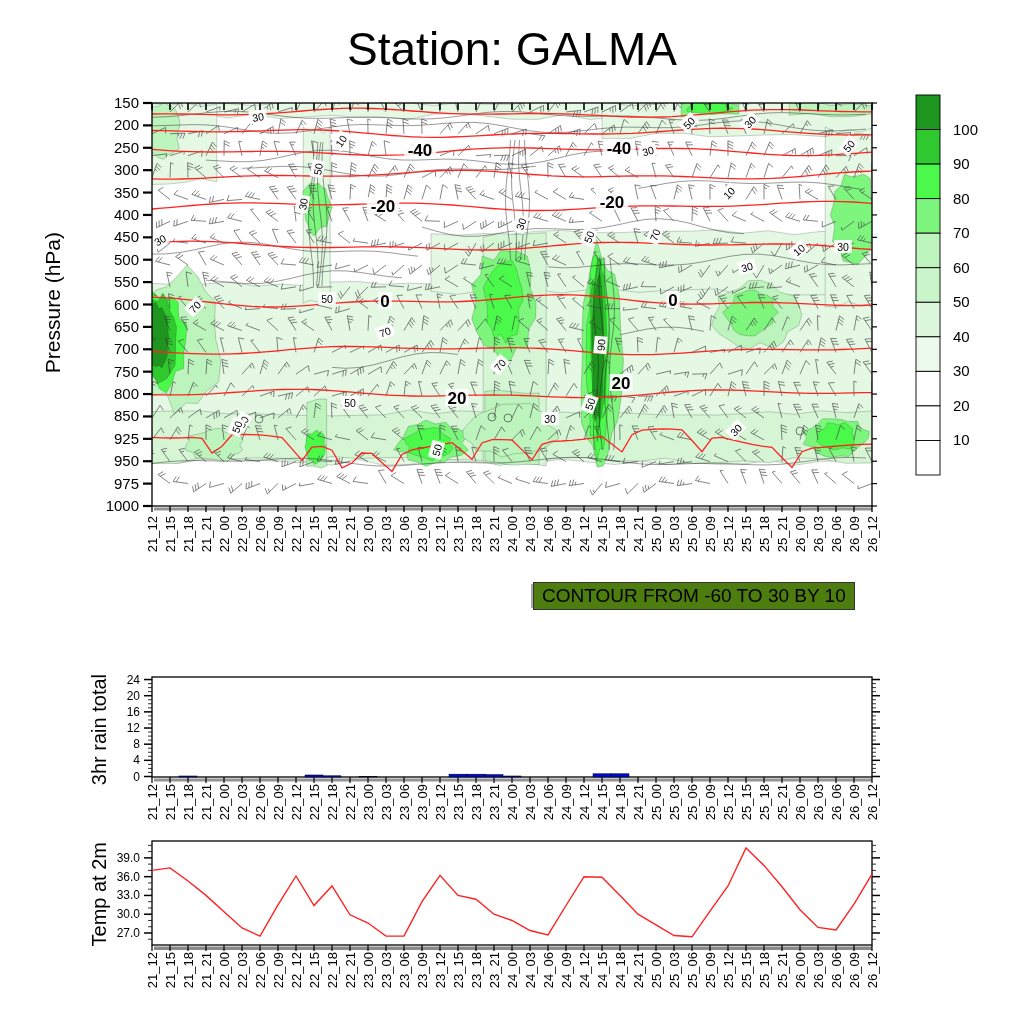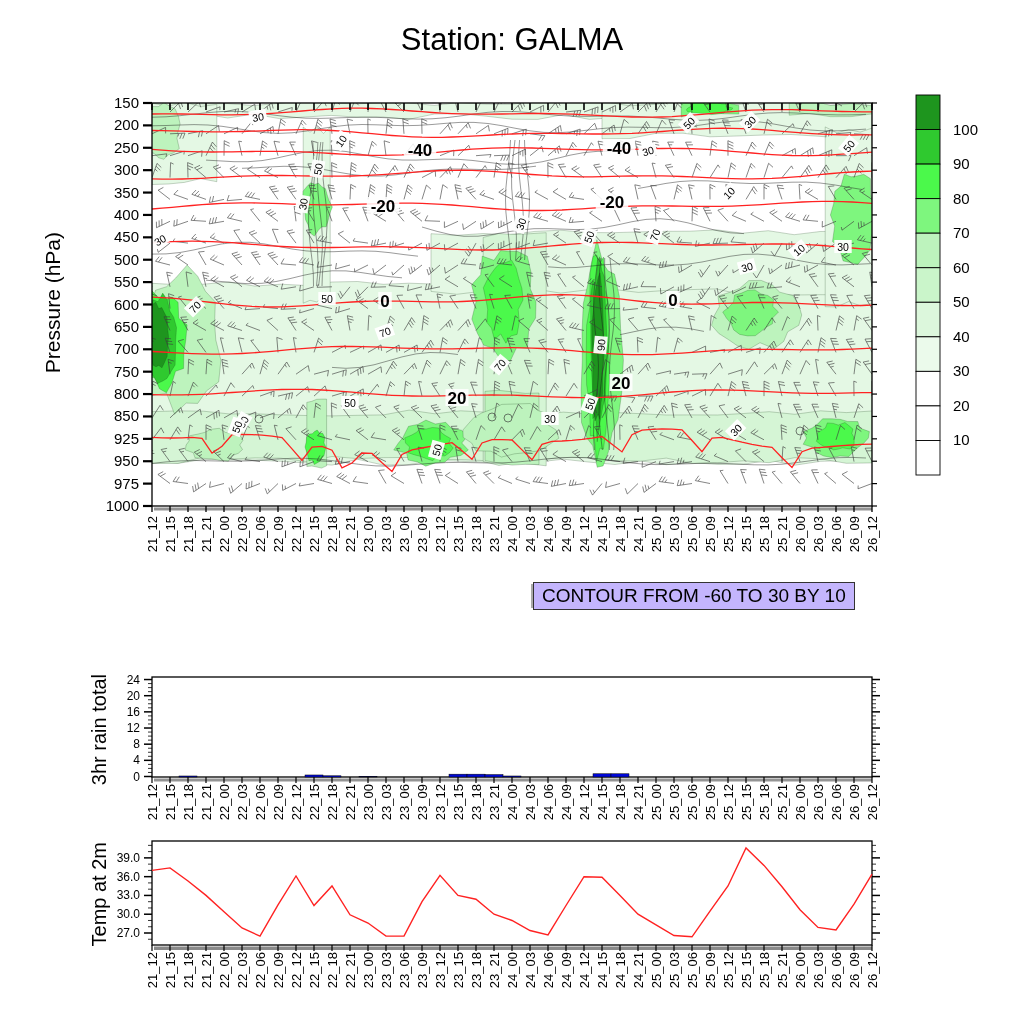--- a/index.html
+++ b/index.html
@@ -1,24 +1,24 @@
 <!DOCTYPE html>
 <html><head>
 <meta charset="utf-8">
 <style>
   html,body{margin:0;padding:0;background:#fff}
   #page{position:relative;width:1024px;height:1024px;background:#fff;overflow:hidden;font-family:"Liberation Sans",sans-serif}
   #plot-svg{position:absolute;left:0;top:0}
-  #title{position:absolute;left:152px;top:22px;width:720px;text-align:center;font-size:31px;color:#000}
+  #title{position:absolute;left:152px;top:22px;width:720px;text-align:center;font-size:46px;color:#000}
   .vlabel{position:absolute;display:flex;align-items:center;justify-content:center}
   .vlabel span{writing-mode:vertical-rl;transform:rotate(180deg);white-space:nowrap;color:#000}
   #pressure-label{left:38px;top:175px;width:30px;height:255px;font-size:21px}
   #rain-label{left:84px;top:650px;width:30px;height:160px;font-size:20px}
   #temp-label{left:84px;top:826px;width:30px;height:136px;font-size:20px}
-  #contour-note{position:absolute;left:533px;top:582px;font-size:19px;color:#000;border:1px solid #333;background:#c4b5fd;padding:2px 8px;box-shadow:-4px 0 0 -2px #aaa}
+  #contour-note{position:absolute;left:533px;top:582px;font-size:19px;color:#000;border:1px solid #333;background:#4d7c0f;padding:2px 8px;box-shadow:-4px 0 0 -2px #aaa}
   text{font-family:"Liberation Sans",sans-serif;fill:#000}
 </style>
 </head>
 <body>
 
 <div id="page">
   <svg id="plot-svg" width="1024" height="1024">
       <defs>
         <clipPath id="mainClip">
           <rect x="152" y="103" width="720" height="403"></rect>

